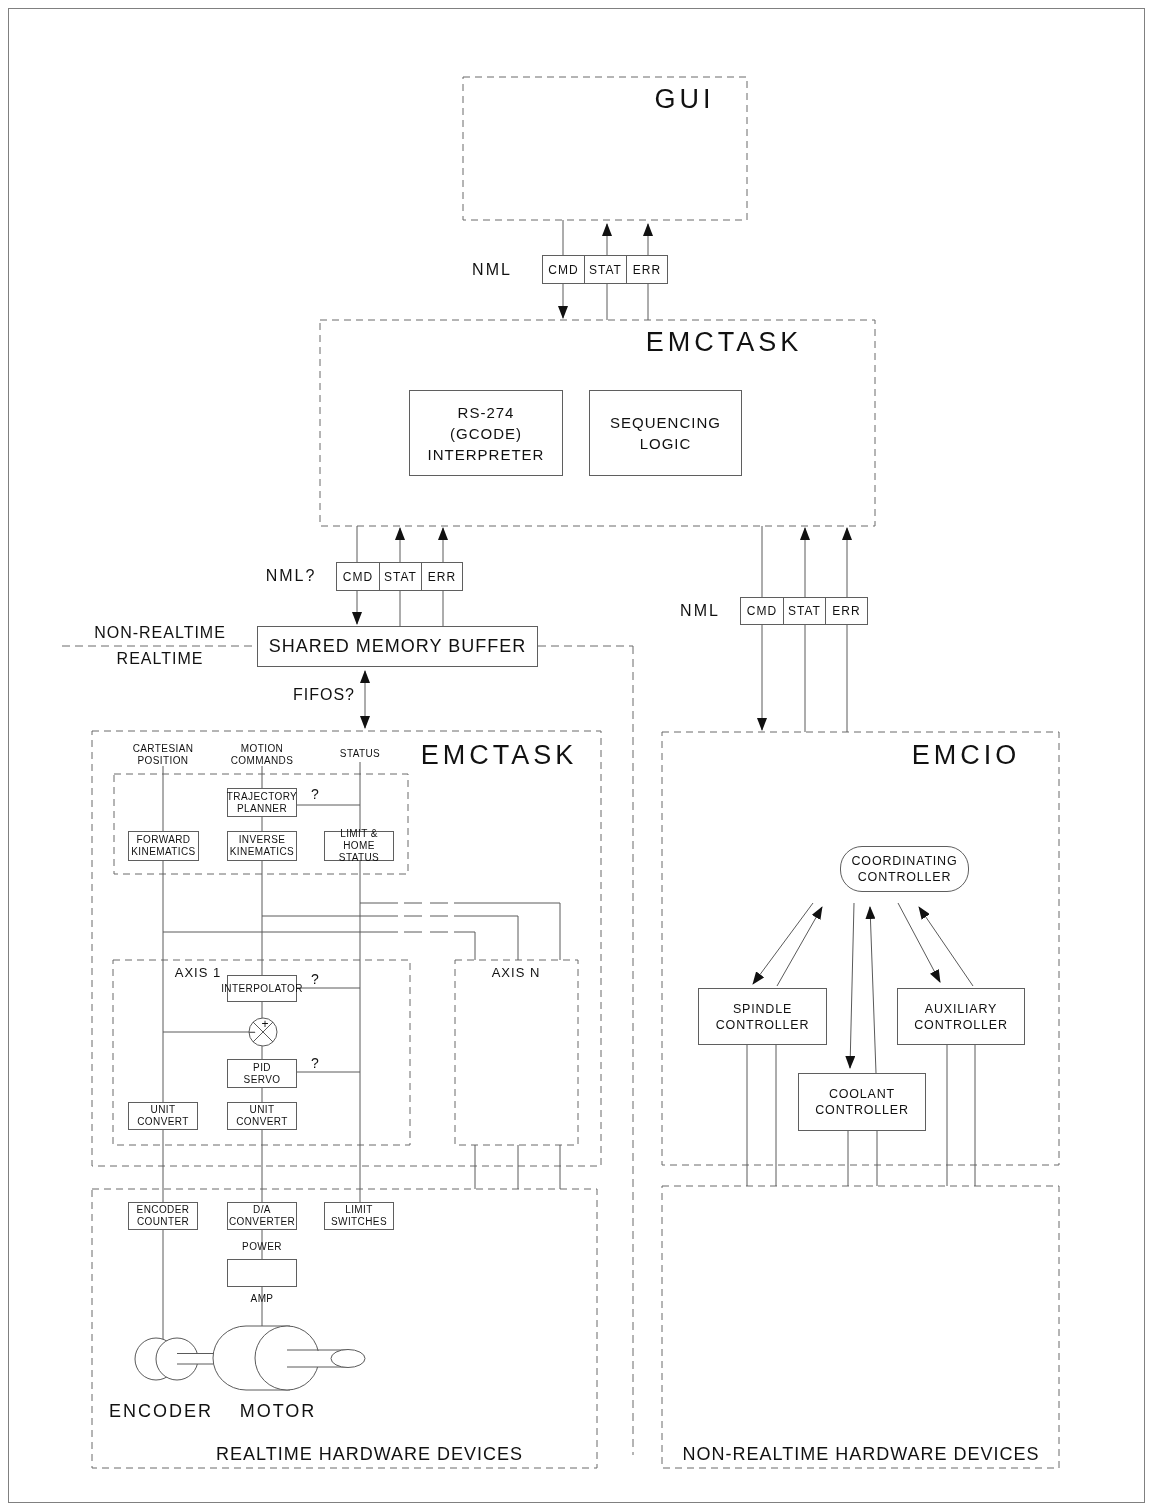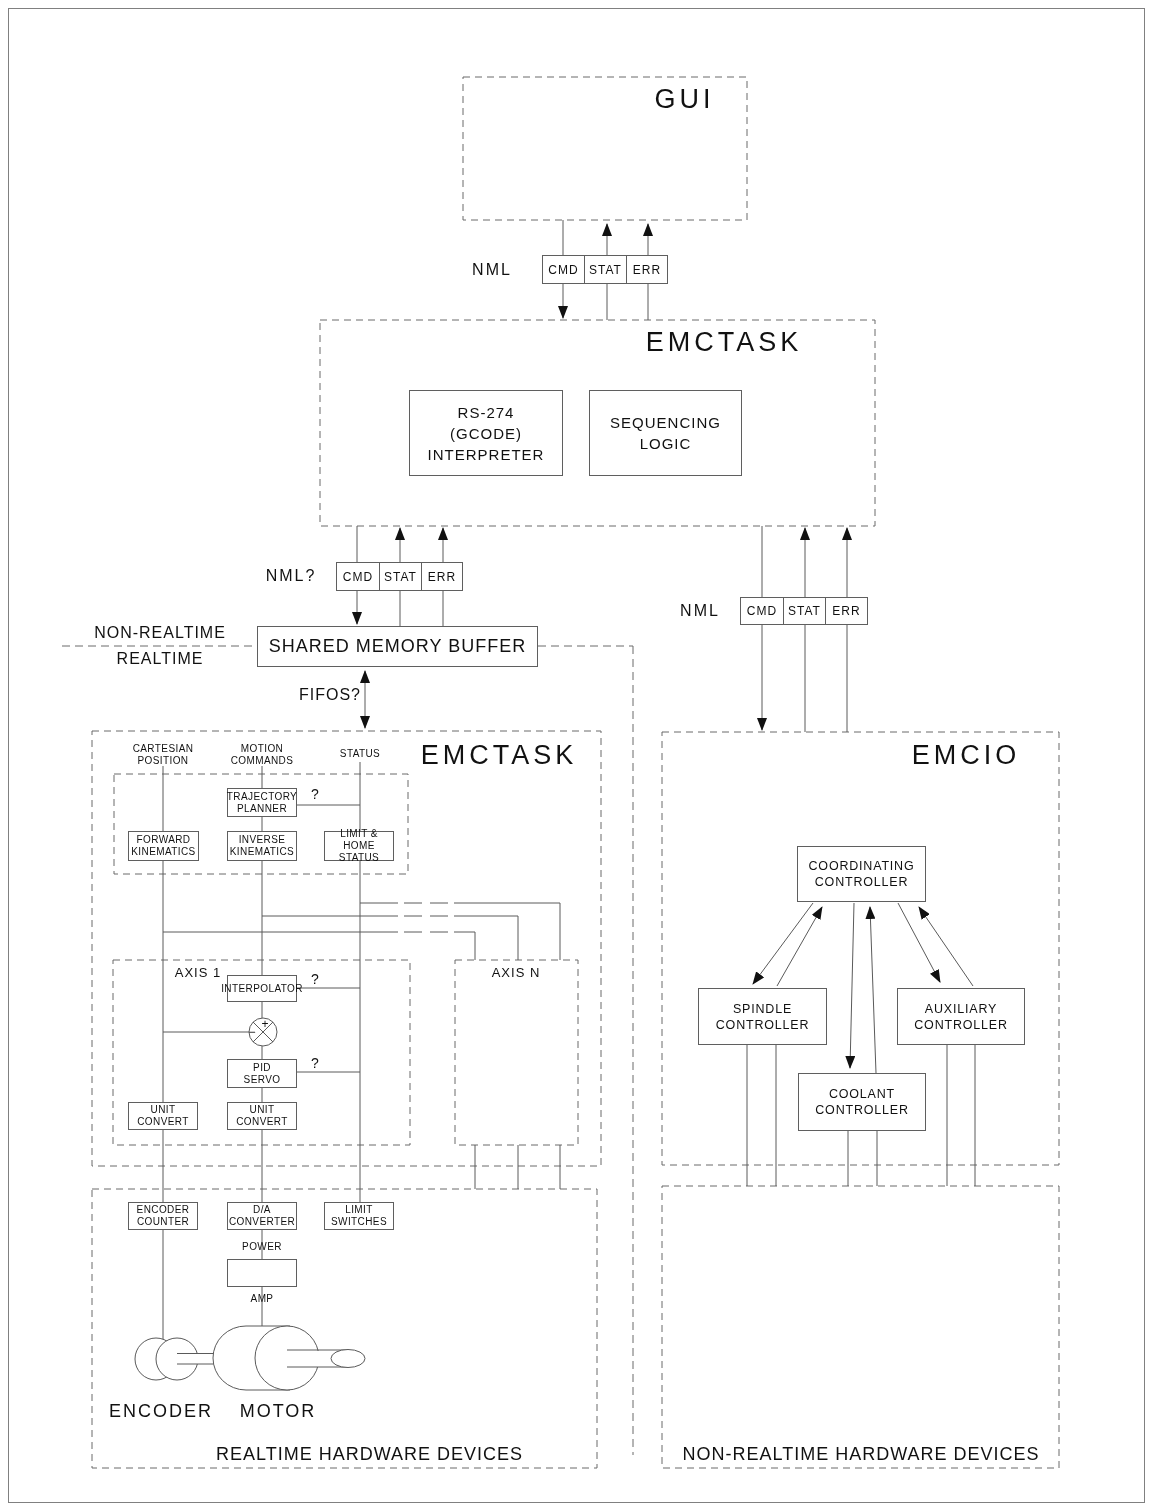--- a/index.html
+++ b/index.html
@@ -175,21 +175,21 @@
   <div class="lbl title r" style="left:645px;top:327px;width:158px;">EMCTASK</div>
   <div class="lbl title r" style="left:420px;top:740px;width:158px;">EMCTASK</div>
   <div class="lbl title r" style="left:887px;top:740px;width:158px;">EMCIO</div>
 
   <div class="lbl nml r" style="left:460px;top:261px;width:64px;">NML</div>
   <div class="lbl nml r" style="left:256px;top:567px;width:70px;">NML?</div>
   <div class="lbl nml r" style="left:668px;top:602px;width:64px;">NML</div>
 
   <div class="lbl med c" style="left:90px;top:624px;width:140px;">NON-REALTIME</div>
   <div class="lbl med c" style="left:90px;top:650px;width:140px;">REALTIME</div>
-  <div class="lbl med c" style="left:295px;top:686px;width:70px;">FIFOS?</div>
+  <div class="lbl med c" style="left:289px;top:686px;width:70px;">FIFOS?</div>
 
   <div class="box chan" style="left:542px;top:255px;width:43px;height:29px;">
       <div>CMD</div>
     </div>
   <div class="box chan" style="left:584px;top:255px;width:43px;height:29px;">
       <div>STAT</div>
     </div>
   <div class="box chan" style="left:626px;top:255px;width:42px;height:29px;">
       <div>ERR</div>
     </div>
@@ -271,21 +271,21 @@
   </div>
   <div class="box small" style="left:227px;top:1102px;width:70px;height:28px;">
     <div>UNIT</div>
     <div>CONVERT</div>
   </div>
 
   <div class="lbl qm c" style="left:307px;top:786px;width:16px;">?</div>
   <div class="lbl qm c" style="left:307px;top:971px;width:16px;">?</div>
   <div class="lbl qm c" style="left:307px;top:1055px;width:16px;">?</div>
 
-  <div class="box ctl" style="left:797px;top:846px;width:129px;height:56px;">
+  <div class="box ctl" style="left:840px;top:846px;width:129px;height:46px;border-radius:22px;">
     <div>COORDINATING</div>
     <div>CONTROLLER</div>
   </div>
   <div class="box ctl" style="left:698px;top:988px;width:129px;height:57px;">
     <div>SPINDLE</div>
     <div>CONTROLLER</div>
   </div>
   <div class="box ctl" style="left:897px;top:988px;width:128px;height:57px;">
     <div>AUXILIARY</div>
     <div>CONTROLLER</div>

